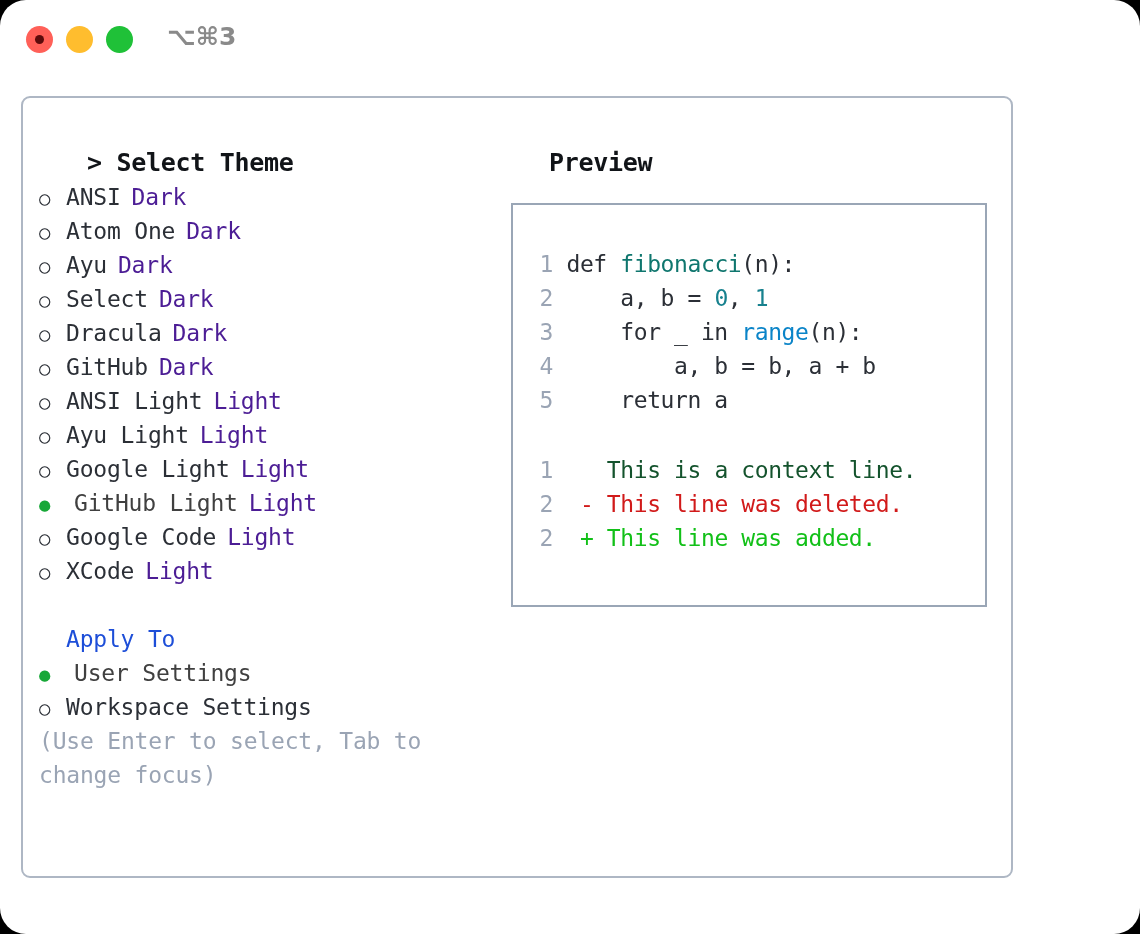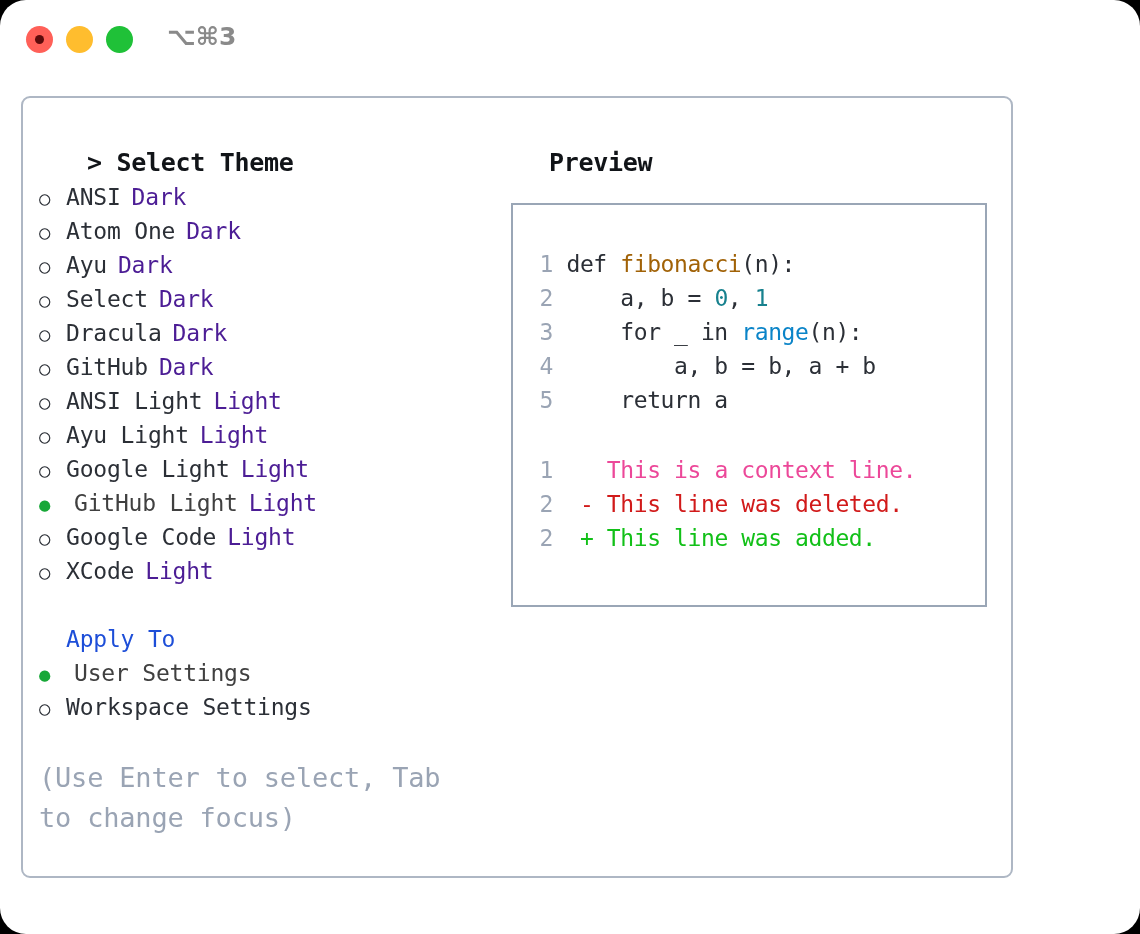--- a/index.html
+++ b/index.html
@@ -128,24 +128,23 @@
   .apply-title {
     font-size: 23px;
     color: #1d4ed8;
     line-height: 34px;
     padding-left: 27px;
     white-space: pre;
     letter-spacing: -0.2px;
   }
 
   .hint {
-    margin-top: 34px;
-    font-size: 27px;
+    font-size: 23px;
     color: #9aa4b4;
-    line-height: 40px;
+    line-height: 34px;
     width: 410px;
     white-space: pre-wrap;
     letter-spacing: -0.2px;
   }
 
   
   .right-col {
     position: absolute;
     left: 478px;
     top: 48px;
@@ -171,34 +170,34 @@
     letter-spacing: -0.4px;
   }
   .cline { display: block; height: 34px; }
   .lnum {
     display: inline-block;
     width: 22px;
     text-align: right;
     color: #9aa4b4;
   }
   .ctext { color: #2b2f36; }
-  .tok-fn   { color: #a16207; }
+  .tok-fn   { color: #0f766e; }
   .tok-num  { color: #17818e; }
   .tok-blue { color: #0a84c8; }
 
   .diff {
     position: absolute;
     left: 18px;
     top: 248px;
     font-size: 23px;
     line-height: 34px;
     white-space: pre;
     letter-spacing: -0.4px;
   }
-  .d-ctx { color: #ec4899; margin-top: 20px; }
+  .d-ctx { color: #14532d; margin-top: 20px; }
   .d-del { color: #d11a1a; }
   .d-add { color: #12c018; }
 </style>
 </head>
 <body>
 
 <div class="window">
 
   <div class="titlebar">
     <div class="dots">

